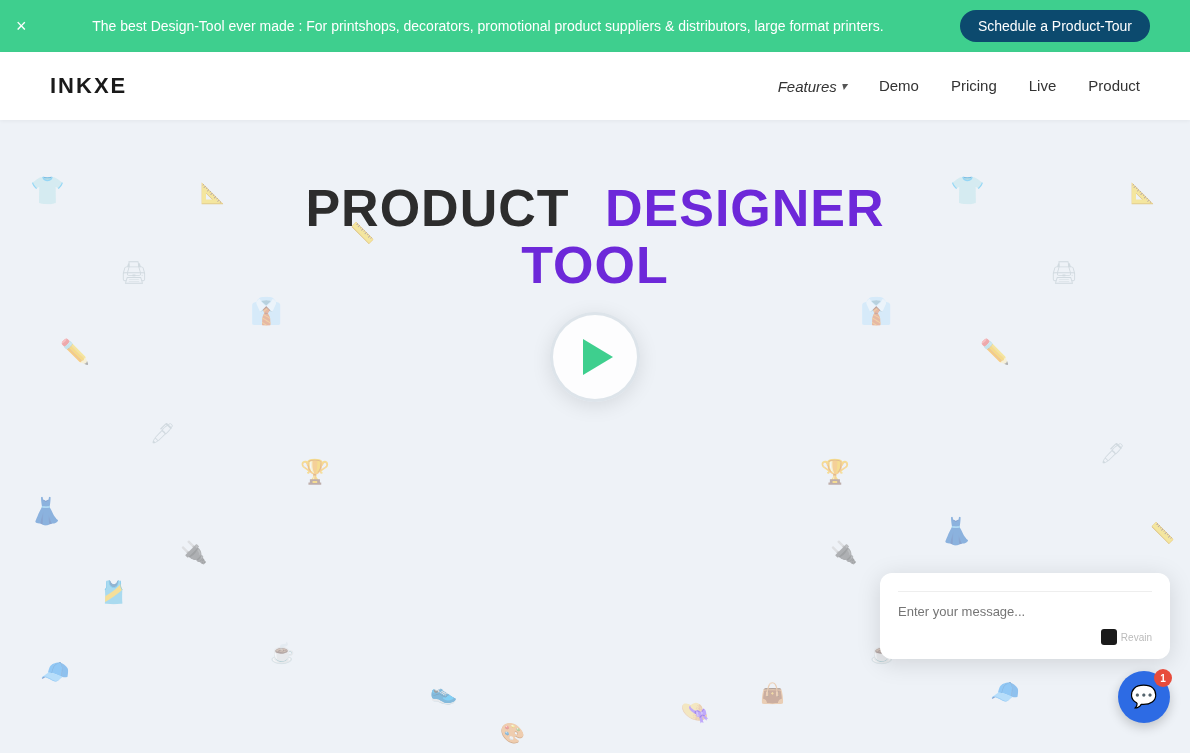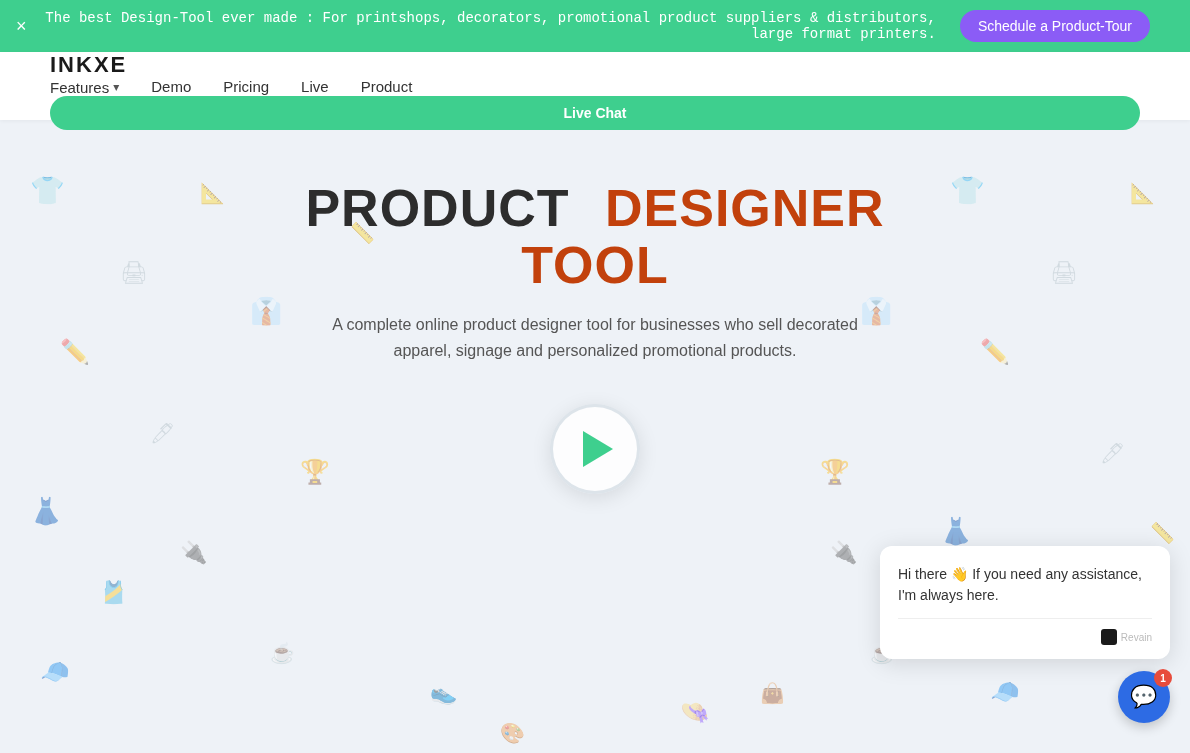--- a/index.html
+++ b/index.html
@@ -23,46 +23,45 @@
       left: 16px;
       background: none;
       border: none;
       color: #fff;
       font-size: 18px;
       cursor: pointer;
       line-height: 1;
     }
     .top-banner .banner-text {
       flex: 1;
-      text-align: right;
-      font-family: Liberation Mono, monospace;
+      text-align: center;
     }
     .top-banner .schedule-btn {
-      background: #8b5cf6;
+      background: #0c4a6e;
       color: #fff;
       border: none;
       border-radius: 16px;
       padding: 8px 18px;
       font-size: 14px;
       cursor: pointer;
       white-space: nowrap;
       margin-left: 24px;
     }
 
     
     .navbar {
       background: #fff;
       display: flex;
+      align-items: center;
       justify-content: space-between;
       padding: 0 50px;
       height: 68px;
       box-shadow: 0 1px 4px rgba(0,0,0,0.05);
       position: relative;
       z-index: 10;
-      flex-direction: column;
     }
     .navbar .logo {
       font-size: 22px;
       font-weight: 700;
       letter-spacing: 2px;
       color: #1a1a1a;
     }
     .nav-links {
       display: flex;
       align-items: center;
@@ -72,20 +71,21 @@
     .nav-links li a {
       text-decoration: none;
       color: #333;
       font-size: 15px;
       font-weight: 500;
     }
     .nav-links li a.features-link {
       display: flex;
       align-items: center;
       gap: 4px;
+      font-style: italic;
     }
     .nav-links li a.features-link::after {
       content: '▾';
       font-size: 12px;
       color: #555;
     }
     .live-chat-btn {
       background: #3ecf8e;
       color: #fff;
       border: none;
@@ -117,21 +117,21 @@
     }
     .hero-title {
       font-size: 52px;
       font-weight: 900;
       color: #2d2d2d;
       line-height: 1.1;
       margin-bottom: 18px;
       letter-spacing: 1px;
     }
     .hero-title .green {
-      color: #c2410c;
+      color: #6d28d9;
       margin-left: 20px;
     }
     .hero-subtitle {
       font-size: 26px;
       font-weight: 600;
       color: #2d2d2d;
       margin-bottom: 22px;
     }
     .hero-desc {
       font-size: 16px;
@@ -285,21 +285,20 @@
     <li>
       <a href="#">Pricing</a>
     </li>
     <li>
       <a href="#">Live</a>
     </li>
     <li>
       <a href="#">Product</a>
     </li>
   </ul>
-  <button class="live-chat-btn">Live Chat</button>
 </nav>
 
 <section class="hero">
 
   <div class="hero-bg-icons">
     <svg width="1190" height="640" viewBox="0 0 1190 640" fill="none" xmlns="http://www.w3.org/2000/svg" style="position:absolute;top:0;left:0;opacity:0.45;">
 
       <text x="30" y="80" font-size="28" fill="#b0bec5">👕</text>
       <text x="120" y="160" font-size="22" fill="#b0bec5">🖨</text>
       <text x="60" y="240" font-size="24" fill="#b0bec5">✏️</text>
@@ -333,34 +332,33 @@
       <text x="500" y="620" font-size="20" fill="#b0bec5">🎨</text>
       <text x="680" y="600" font-size="24" fill="#b0bec5">👒</text>
       <text x="760" y="580" font-size="20" fill="#b0bec5">👜</text>
     </svg>
   </div>
 
   <div class="hero-content">
     <h1 class="hero-title">
       <span>PRODUCT </span><span class="green">DESIGNER TOOL</span>
     </h1>
-    <p class="hero-desc">A complete online product designer tool for businesses who sell decorated apparel, signage and personalized promotional products.</p>
 
     <div class="play-button-wrapper">
       <button class="play-button" aria-label="Play Video">
         <div class="play-triangle"></div>
       </button>
     </div>
   </div>
 </section>
 
 <div class="chat-widget">
   <div class="chat-box">
-    <p class="chat-greeting">Hi there 👋 If you need any assistance, I'm always here.</p>
     <div class="chat-divider"></div>
+    <input class="chat-input" type="text" placeholder="Enter your message..." style="">
     <div class="revain-logo">
       <span class="revain-icon"></span>
       <span>Revain</span>
     </div>
   </div>
   <button class="chat-bubble-btn">
     <span class="chat-icon">💬</span>
     <span class="chat-badge">1</span>
   </button>
 </div>

